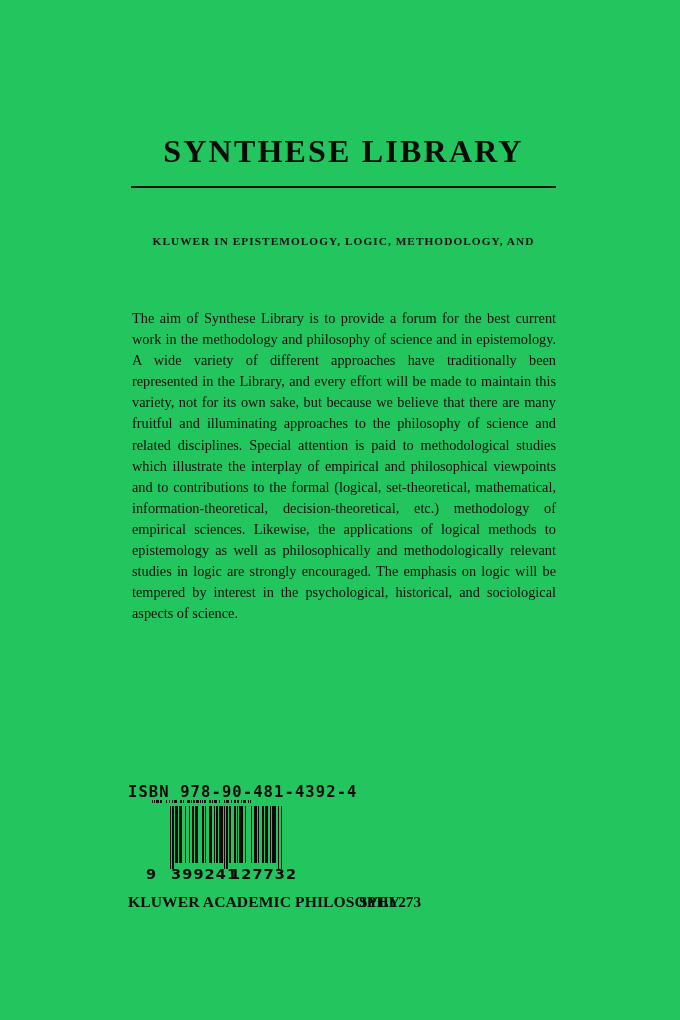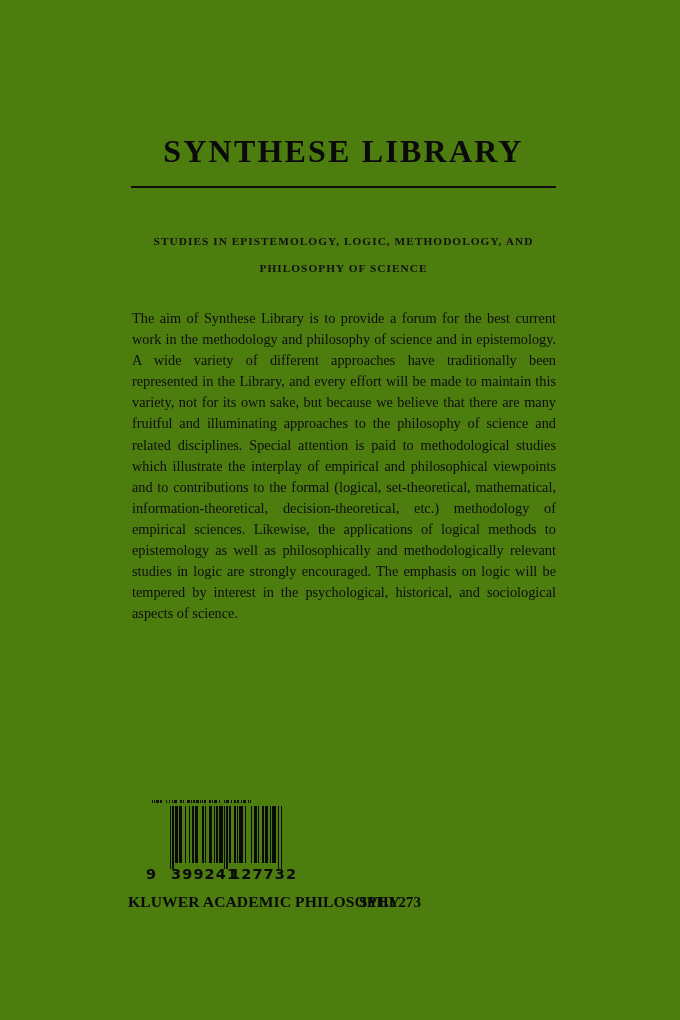--- a/index.html
+++ b/index.html
@@ -14,21 +14,21 @@
     position: relative;
     overflow: hidden;
     font-family: "Liberation Serif", "DejaVu Serif", serif;
     color: #0a0a0a;
     -webkit-font-smoothing: antialiased;
   }
 
   .page {
     position: absolute;
     inset: 0;
-    background: #4d7c0f;
+    background: #22c55e;
     text-decoration: underline;
   }
 
   
   .masthead {
     position: absolute;
     left: 131px;
     top: 134px;
     width: 425px;
     text-align: center;
@@ -202,26 +202,26 @@
 
 <div class="page">
 
   <div class="masthead">
     <div class="series-title">SYNTHESE LIBRARY</div>
   </div>
 
   <div class="rule"></div>
 
   <div class="subtitle">
-    <span class="subtitle-line">STUDIES IN EPISTEMOLOGY, LOGIC, METHODOLOGY, AND</span>
-    <span class="subtitle-line">PHILOSOPHY OF SCIENCE</span>
+    <span class="subtitle-line">KLUWER IN EPISTEMOLOGY, LOGIC, METHODOLOGY, AND</span>
   </div>
 
   <div class="blurb">The aim of Synthese Library is to provide a forum for the best current work in the methodology and philosophy of science and in epistemology. A wide variety of different approaches have traditionally been represented in the Library, and every effort will be made to maintain this variety, not for its own sake, but because we believe that there are many fruitful and illuminating approaches to the philosophy of science and related disciplines. Special attention is paid to methodological studies which illustrate the interplay of empirical and philosophical viewpoints and to contributions to the formal (logical, set-theoretical, mathematical, information-theoretical, decision-theoretical, etc.) methodology of empirical sciences. Likewise, the applications of logical methods to epistemology as well as philosophically and methodologically relevant studies in logic are strongly encouraged. The emphasis on logic will be tempered by interest in the psychological, historical, and sociological aspects of science.</div>
 
+  <div class="isbn-line">ISBN 978-90-481-4392-4</div>
   <div class="isbn-micro">
       <i style="width: 1.05px;"></i>
       <i style="width: 1.05px; background: transparent;"></i>
       <i style="width: 1.05px;"></i>
       <i style="width: 1.05px; background: transparent;"></i>
       <i style="width: 3.15px;"></i>
       <i style="width: 1.05px; background: transparent;"></i>
       <i style="width: 2.1px;"></i>
       <i style="width: 3.15px; background: transparent;"></i>
       <i style="width: 1.05px;"></i>

